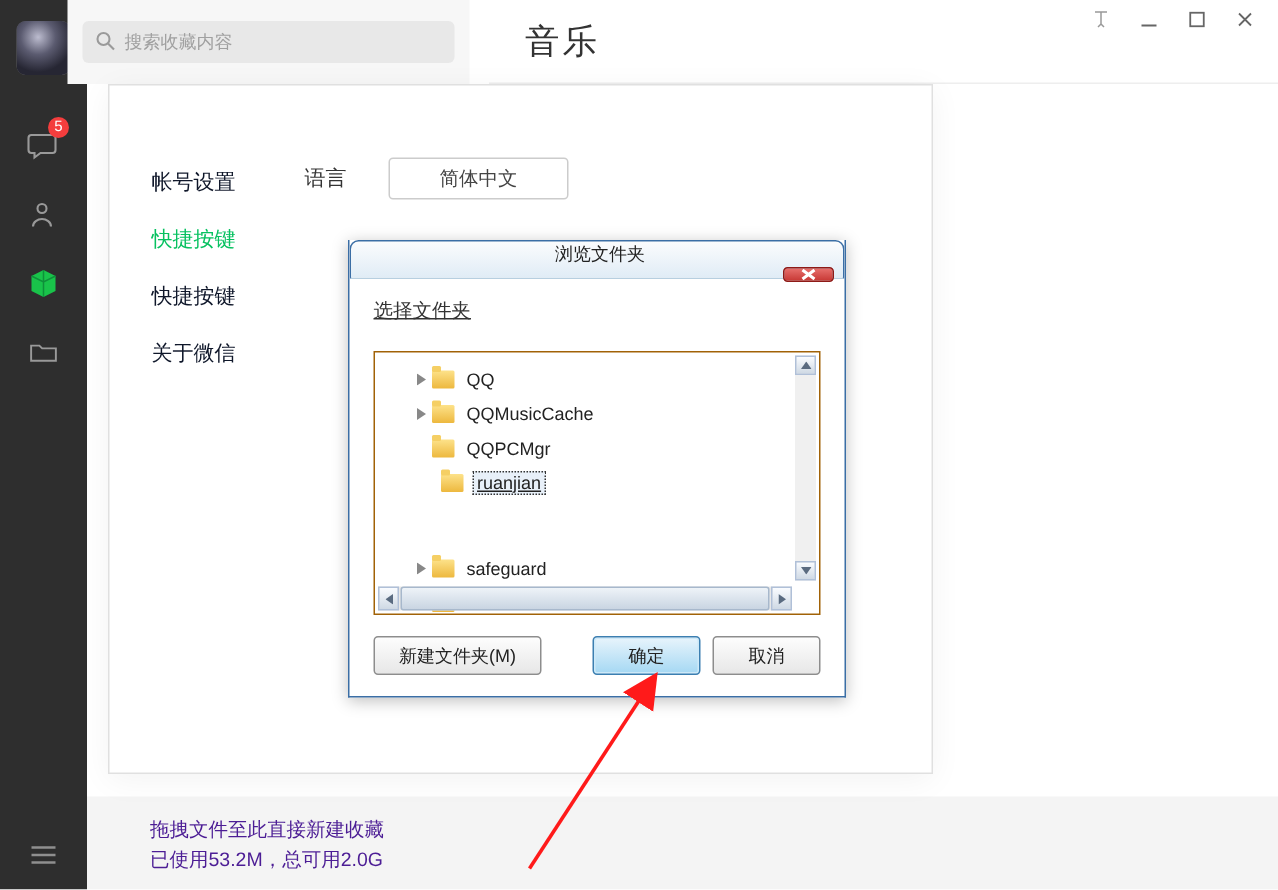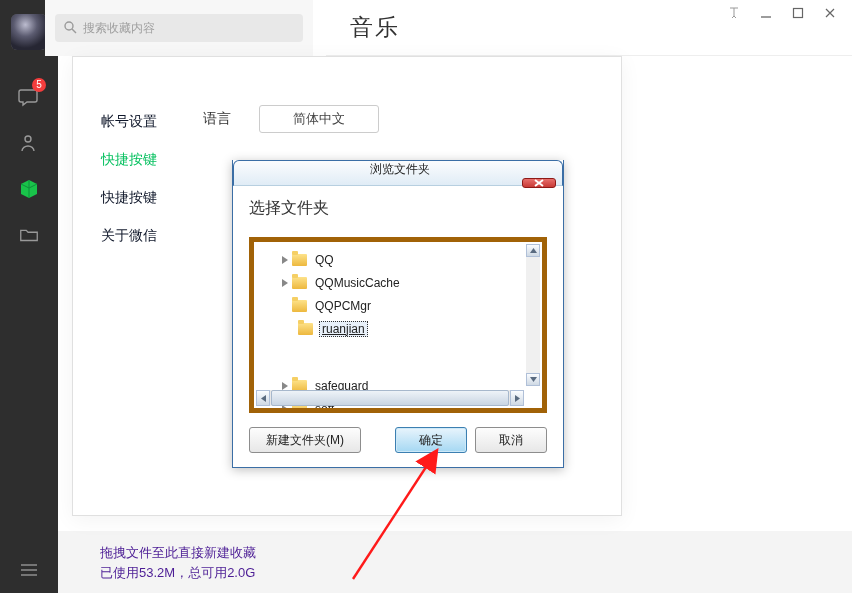--- a/index.html
+++ b/index.html
@@ -44,22 +44,22 @@
   .field-row{ display:flex; align-items:center; gap:28px; font-size:14px;}
   .field-label{ color:#333; }
   .combo{ width:120px; height:28px; border:1px solid #ccc; border-radius:3px; display:flex; align-items:center; justify-content:center; position:relative; background:#fff; font-size:13px;}
 
   
   .browse-modal{ position:absolute; left:232px; top:160px; width:332px; background:#fff; border:1px solid #3b6ea5; border-top:none; z-index:30; box-shadow:0 2px 10px rgba(0,0,0,.25);} 
   .browse-titlebar{ height:26px; background:linear-gradient(#fbfcfd,#e0ecf6); border:1px solid #3b6ea5; border-bottom:1px solid #b7cfe0; display:flex; align-items:center; padding:0 6px 0 10px; font-size:12px; color:#222; border-top-left-radius:6px; border-top-right-radius:6px;flex-direction:column;}
   .browse-titlebar .close-btn{ margin-left:auto; width:34px; height:16px; background:linear-gradient(#e76f6c,#c83a36); border-radius:3px; display:flex; align-items:center; justify-content:center; border:1px solid #8e1a17; cursor:pointer;}
   .browse-titlebar .close-btn svg{ stroke:#fff; stroke-width:2; }
   .browse-body{ padding:12px 16px 14px; }
-  .browse-prompt{ font-size:16px; color:#333; margin-bottom:18px;}
-  .tree-box{ border:5px solid #a16207; height:176px; position:relative; background:#fff; padding:6px 0; overflow:hidden;}
+  .browse-prompt{ font-size:13px; color:#333; margin-bottom:18px;text-decoration:underline;}
+  .tree-box{ border:1px solid #a16207; height:176px; position:relative; background:#fff; padding:6px 0; overflow:hidden;}
   .tree-scroll{position:absolute; right:2px; top:2px; bottom:22px; width:14px; background:#f0f0f0; display:flex; flex-direction:column; align-items:center;}
   .tree-scroll .arr{width:100%;height:13px;background:linear-gradient(#fafcff,#cfd9e4);border:1px solid #b0c0d8;display:flex;align-items:center;justify-content:center;}
   .tree-scroll .track{flex:1;background:#e2e6eb;}
   .hscroll{position:absolute;left:2px;right:18px;bottom:2px;height:16px;display:flex;background:#e8e8e8;}
   .hscroll .arr{width:14px;background:linear-gradient(#fafcff,#cfd9e4);border:1px solid #b0c0d8;display:flex;align-items:center;justify-content:center;}
   .hscroll .track{flex:1;background:linear-gradient(#eef3f8,#c9d5e2);border:1px solid #a7b8cc;margin:0 1px;border-radius:2px;}
   .tree{}
   .tree-row{ height:23px; display:flex; align-items:center; font-size:12px; color:#222;}
   .tree-row .tog{ width:12px; height:12px; display:flex; align-items:center; justify-content:center; color:#666; font-size:9px;}
   .folder-ic{width:15px;height:12px;background:linear-gradient(#fde28a,#edb83e);border-radius:1px;margin-right:6px;position:relative;}

